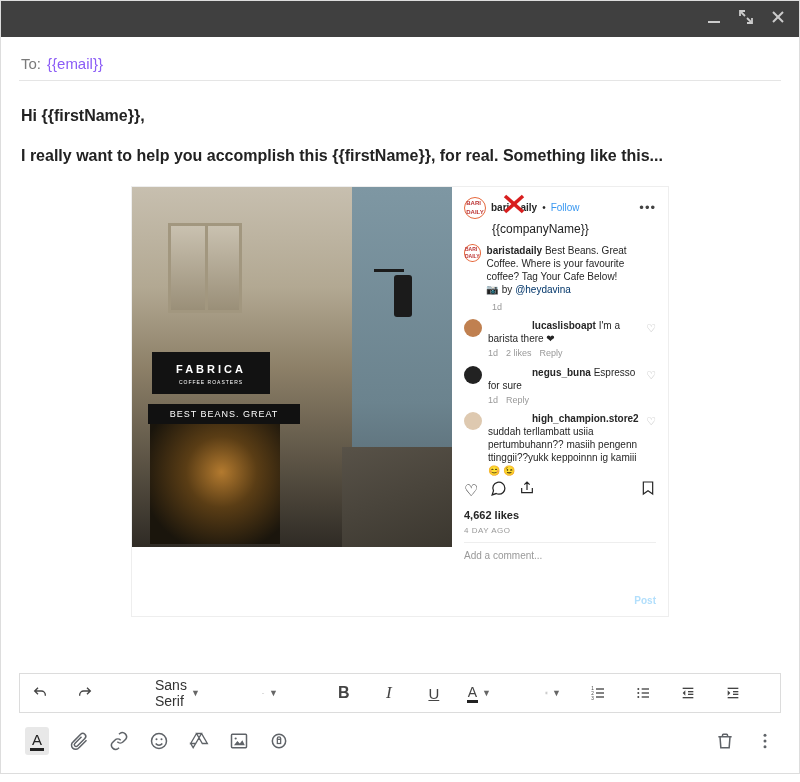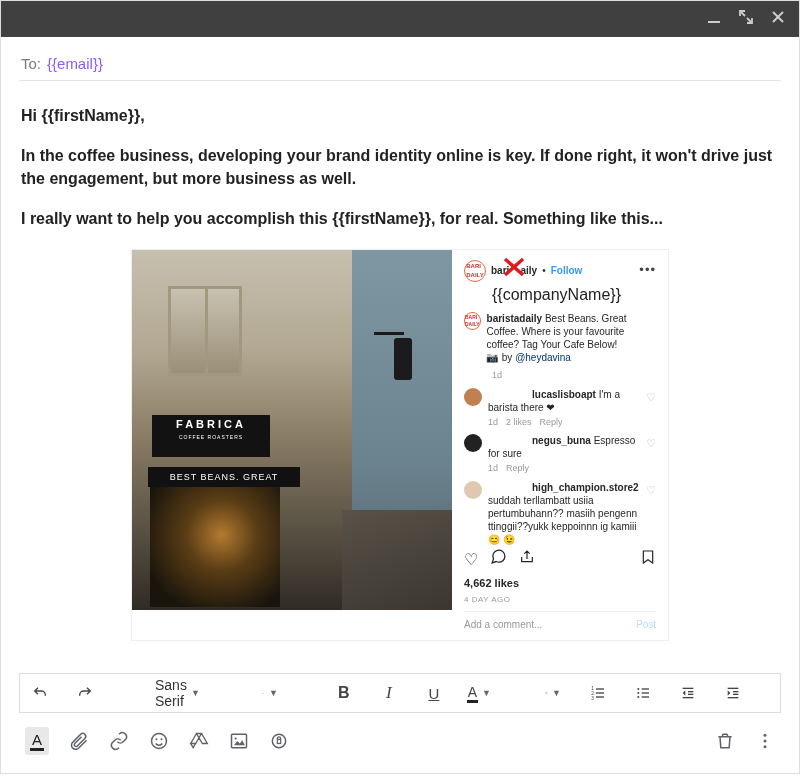--- a/index.html
+++ b/index.html
@@ -10,52 +10,52 @@
 .content { flex: 1; display: flex; flex-direction: column; padding: 10px 18px 0 18px; overflow: hidden; }
 .to-row { display: flex; align-items: center; padding: 8px 2px; border-bottom: 1px solid #e5e5e5; color: #7a7a7a; font-size: 15px; gap: 6px; }
 .to-row .val { color: #8b5cf6; }
 .body-area { flex: 1; padding: 24px 2px 10px 2px; font-size: 16px; color: #222; line-height: 1.4; overflow: auto; }
 .body-area p { margin-bottom: 18px; font-weight: bold; }
 .ig-card { width: 538px; margin: 4px auto 0 auto; display: flex; background: #fff; border: 1px solid #eee; }
 .ig-photo { width: 320px; height: 360px; background: linear-gradient(160deg,#d8d0c0 0%,#b8aa95 30%,#7a6c55 55%,#3a362f 80%); position: relative; overflow: hidden; }
 .ig-photo .building-right { position: absolute; right: 0; top: 0; width: 100px; height: 100%; background: linear-gradient(180deg,#7e97a3 0%,#6b838e 60%,#4c5a62 100%); }
 .ig-photo .building-left { position: absolute; left: 0; top: 0; width: 225px; height: 100%; background: linear-gradient(180deg,#c7bfaf 0%,#b2a892 28%,#8d8068 50%, #2f2b25 100%); }
 .ig-photo .street { position: absolute; bottom: 0; right: 0; width: 110px; height: 100px; background: linear-gradient(160deg,#585248 0%,#3b372f 100%); }
-.ig-photo .awning { position: absolute; top: 165px; left: 20px; width: 118px; height: 42px; background: #121212; color: #fff; text-align: center; font-size: 9px; letter-spacing: 2px; padding: 2px 0 0 0; }
+.ig-photo .awning { position: absolute; top: 165px; left: 20px; width: 118px; height: 42px; background: #121212; color: #fff; text-align: center; font-size: 9px; letter-spacing: 2px; padding: 10px 0 0 0; }
 .ig-photo .tagbar { position: absolute; top: 217px; left: 16px; width: 152px; height: 20px; background: #111; color: #fff; font-size: 9px; letter-spacing: 1px; text-align: center; line-height: 20px; }
 .ig-photo .window1 { position: absolute; top: 36px; left: 36px; width: 74px; height: 90px; background: linear-gradient(#c9c1b0,#9a8f78); border: 3px solid #a2977f; }
 .ig-photo .window1::after { content:""; position:absolute; left:50%; top:0; width:3px; height:100%; background:#a2977f; }
 .ig-photo .lamp { position: absolute; top: 88px; right: 40px; width: 18px; height: 42px; background: #1b1b1b; border-radius: 3px; }
 .ig-photo .lamp::before { content:""; position: absolute; left: -20px; top: -6px; width: 30px; height: 3px; background: #1b1b1b; }
 .ig-photo .doorarea { position: absolute; top: 237px; left: 18px; width: 130px; height: 120px; background: radial-gradient(circle at 55% 40%, #b37a2f 0%, #5a3d15 35%, #1a150c 80%); }
 .ig-side { flex: 1; font-size: 10px; color: #262626; padding: 10px 12px 8px 12px; display: flex; flex-direction: column; position: relative; }
 .ig-head { display: flex; align-items: center; gap: 5px; position: relative; }
 .ig-avatar { width: 22px; height: 22px; border-radius: 50%; border: 1px solid #e6683c; background: #fff; display: flex; align-items: center; justify-content: center; font-size: 6px; color: #b33; font-weight: bold; }
 .ig-head .uname { font-weight: bold; }
-.ig-head .follow { color: #3897f0; font-weight: 700; }
+.ig-head .follow { color: #3897f0; font-weight: 400; }
 .ig-head .redx { position:absolute; left: 39px; top: -4px; width: 22px; height: 22px; pointer-events:none; }
 .ig-head .dots { margin-left: auto; font-size: 13px; color: #444; letter-spacing: 1px; }
-.ig-company { font-size: 16px; color: #222; margin: 2px 0 6px 28px; }
+.ig-company { font-size: 12px; color: #222; margin: 2px 0 6px 28px; }
 .ig-caption { display: flex; gap: 6px; margin-bottom: 3px; }
 .ig-caption .txt { line-height: 1.3; }
 .ig-caption .txt .usr { font-weight: bold; }
 .ig-caption .txt .atlink { color: #003569; }
 .ig-meta { color: #999; font-size: 9px; margin: 2px 0 6px 28px; }
 .ig-cmt { display: flex; gap: 6px; margin-bottom: 2px; align-items: flex-start; }
 .ig-cmt .dot { width: 18px; height: 18px; border-radius: 50%; flex: none; }
 .ig-cmt .txt { line-height: 1.3; flex: 1; }
 .ig-cmt .txt .usr { font-weight: bold; padding-left: 44px; }
 .ig-cmt .heart { color: #bbb; font-size: 11px; margin-top:2px; }
 .ig-metal { color: #999; font-size: 9px; margin: 0 0 6px 24px; display: flex; gap: 8px; }
 .ig-actions { margin-top: auto; display: flex; gap: 12px; align-items: center; font-size: 16px; color: #262626; }
 .ig-actions .save { margin-left: auto; }
 .ig-likes { font-weight: bold; font-size: 11px; margin-top: 4px; }
 .ig-when { color: #999; font-size: 8px; letter-spacing: .5px; margin-top: 2px; }
 .ig-addc { border-top: 1px solid #eee; margin-top: 6px; padding-top: 6px; display: flex; justify-content: space-between; color: #999; font-size: 10px; }
-.ig-addc .post { color: #b2dffc; font-weight: 400; }
+.ig-addc .post { color: #b2dffc; font-weight: 700; margin-top: 45px; }
 .toolbar { border: 1px solid #dcdcdc; margin: 0 18px; display: flex; align-items: center; padding: 6px 8px; gap: 21px; }
 .tb-sep { width: 1px; height: 22px; background: #dcdcdc; margin: 0 4px; }
 .tb-btn { min-width: 24px; height: 26px; display: flex; align-items: center; justify-content: center; color: #444; font-size: 14px; cursor: pointer; padding: 0 4px; }
 .tb-btn.wide { min-width: auto; padding: 0 8px; font-size: 14px; color: #333; }
 .tb-caret { font-size: 9px; color: #666; margin-left: 4px; }
 .tb-btn svg { width: 18px; height: 18px; }
 .bottombar { display: flex; align-items: center; padding: 14px 24px 18px 24px; gap: 20px; }
 .bottombar .ico { color: #5f6368; cursor: pointer; display: flex; align-items: center; }
 .bottombar .ico svg { width: 20px; height: 20px; }
 .bottombar .spacer { flex: 1; }
@@ -83,21 +83,20 @@
 
   <div class="content">
 
     <div class="to-row">
       <span>To:</span>
       <span class="val">{{email}}</span>
     </div>
 
     <div class="body-area">
       <p>Hi {{firstName}},</p>
-      <p>In the coffee business, developing your brand identity online is key. If done right, it won't drive just the engagement, but more business as well.</p>
       <p>I really want to help you accomplish this {{firstName}}, for real. Something like this...</p>
 
       <div class="ig-card">
         <div class="ig-photo">
           <div class="building-left"></div>
           <div class="building-right"></div>
           <div class="street"></div>
           <div class="window1"></div>
           <div class="lamp"></div>
           <div class="awning">

